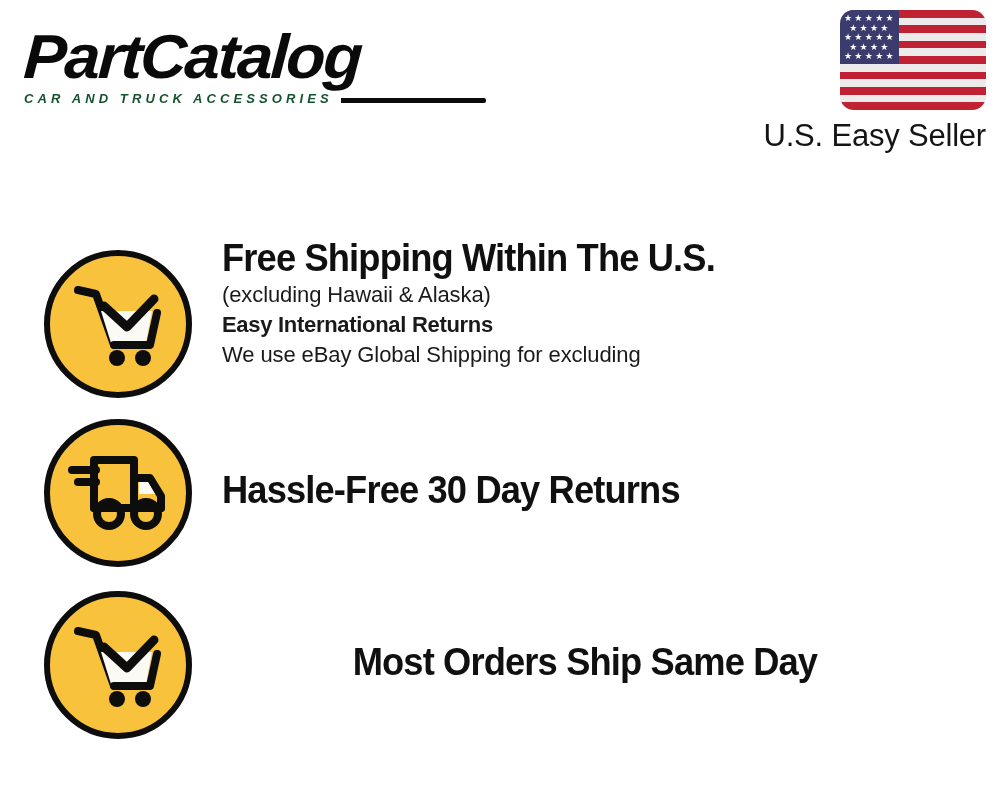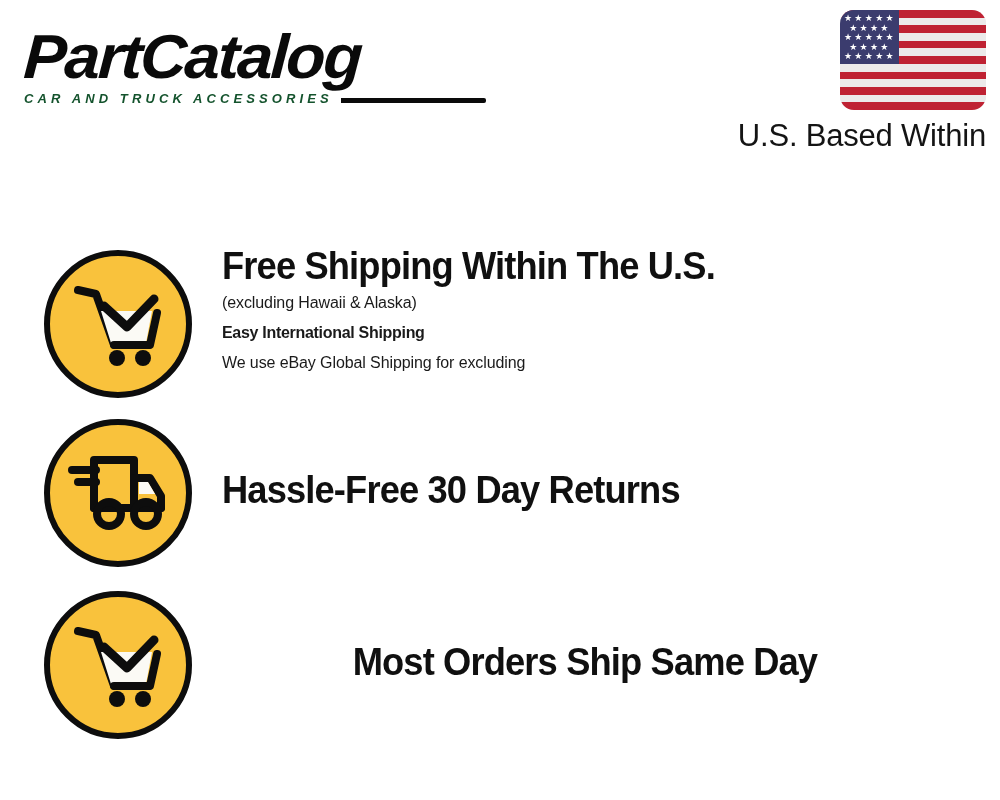--- a/index.html
+++ b/index.html
@@ -161,35 +161,35 @@
     line-height: 44px;
     letter-spacing: -0.9px;
     color: #101010;
     white-space: nowrap;
     transform: scaleX(0.955);
     transform-origin: left center;
   }
   .feature-sub {
     font-family: "Liberation Sans", sans-serif;
     font-weight: normal;
-    font-size: 16px;
+    font-size: 22px;
     line-height: 30px;
     color: #1a1a1a;
     letter-spacing: -0.1px;
     white-space: nowrap;
   }
   .feature-sub.strong {
     font-weight: bold;
     letter-spacing: -0.3px;
   }
 
   
   #feature-shipping          { top: 250px; height: 150px; }
   #feature-shipping .feature-icon { top: 0; }
-  #feature-shipping .feature-text { top: -14px; margin-top: 8px; }
+  #feature-shipping .feature-text { top: -14px; }
 
   #feature-returns           { top: 419px; height: 150px; }
   #feature-returns .feature-icon  { top: 0; }
   #feature-returns .feature-text  { top: 49px; }
 
   #feature-sameday           { top: 591px; height: 150px; text-align: center; }
   #feature-sameday .feature-icon  { top: 0; }
   #feature-sameday .feature-text  { top: 49px; }
 </style>
 </head>
@@ -241,41 +241,41 @@
           <div class="star" style="left: 39.9px; top: 32.8px;">★</div>
           <div class="star" style="left: 3.5px; top: 42.4px;">★</div>
           <div class="star" style="left: 13.9px; top: 42.4px;">★</div>
           <div class="star" style="left: 24.3px; top: 42.4px;">★</div>
           <div class="star" style="left: 34.7px; top: 42.4px;">★</div>
           <div class="star" style="left: 45.1px; top: 42.4px;">★</div>
         </div>
       </div>
   </div>
 
-  <div class="seller-label">U.S. Based Within</div>
+  <div class="seller-label">U.S. Easy Seller</div>
 </div>
 
 <div class="features">
 
   <div class="feature" id="feature-shipping">
     <div class="feature-icon">
       <svg width="96" height="86" viewBox="0 0 96 86" aria-hidden="true">
         <path d="M8 9 L26 13 L44 64 L78 64" fill="none" stroke="#0d0d0d" stroke-width="8" stroke-linecap="round" stroke-linejoin="round"></path>
         <path d="M31 30 L82 30 L76 62 L41 62 Z" fill="#fbfaf5" stroke="none"></path>
         <path d="M30 29 L83 29" fill="none" stroke="#0d0d0d" stroke-width="0"></path>
         <path d="M34 25 L57 46 L84 18" fill="none" stroke="#0d0d0d" stroke-width="9" stroke-linecap="round" stroke-linejoin="round"></path>
         <path d="M44 64 L80 64 L87 32" fill="none" stroke="#0d0d0d" stroke-width="8" stroke-linecap="round" stroke-linejoin="round"></path>
         <circle cx="47" cy="77" r="8" fill="#0d0d0d"></circle>
         <circle cx="73" cy="77" r="8" fill="#0d0d0d"></circle>
       </svg>
     </div>
     <div class="feature-text">
       <div class="feature-title">Free Shipping Within The U.S.</div>
       <div class="feature-sub">(excluding Hawaii &amp; Alaska)</div>
-      <div class="feature-sub strong">Easy International Shipping</div>
+      <div class="feature-sub strong">Easy International Returns</div>
       <div class="feature-sub">We use eBay Global Shipping for excluding</div>
     </div>
   </div>
 
   <div class="feature" id="feature-returns">
     <div class="feature-icon">
       <svg width="100" height="74" viewBox="0 0 100 74" aria-hidden="true">
         <path d="M26 4 L66 4 L66 52 L26 52 Z" fill="none" stroke="#0d0d0d" stroke-width="8" stroke-linejoin="round"></path>
         <path d="M66 22 L82 22 L93 40 L93 52 L66 52 Z" fill="none" stroke="#0d0d0d" stroke-width="8" stroke-linejoin="round"></path>
         <path d="M71 26 L80 26 L87 38 L71 38 Z" fill="#fbfaf5" stroke="none"></path>

